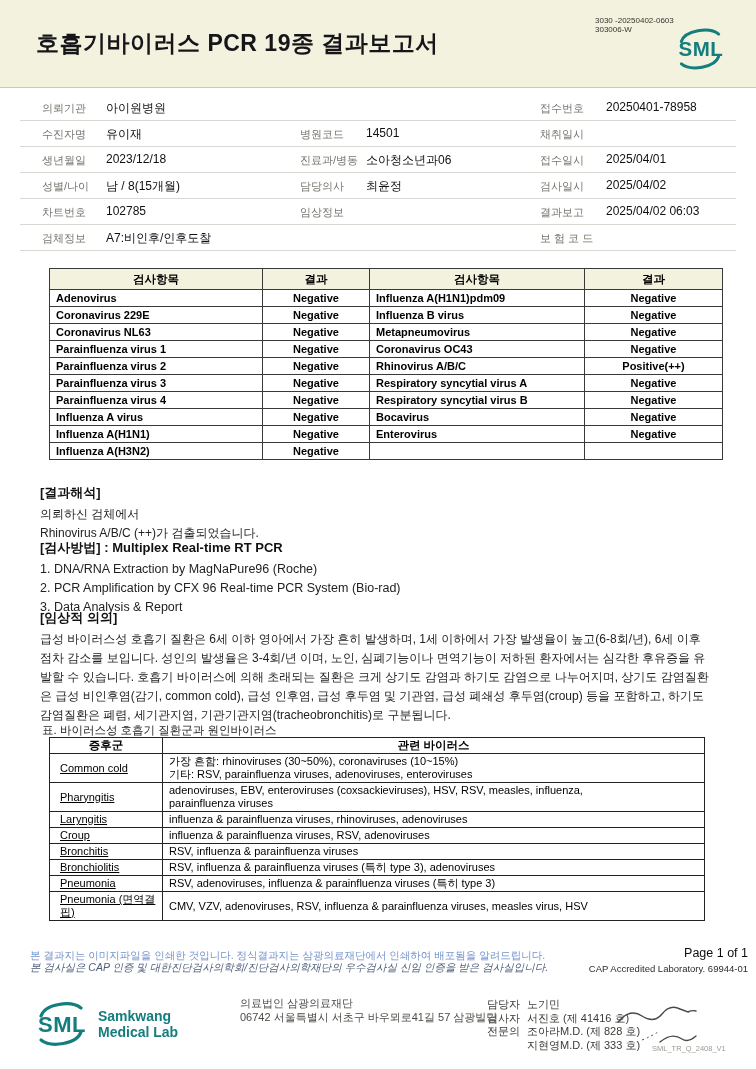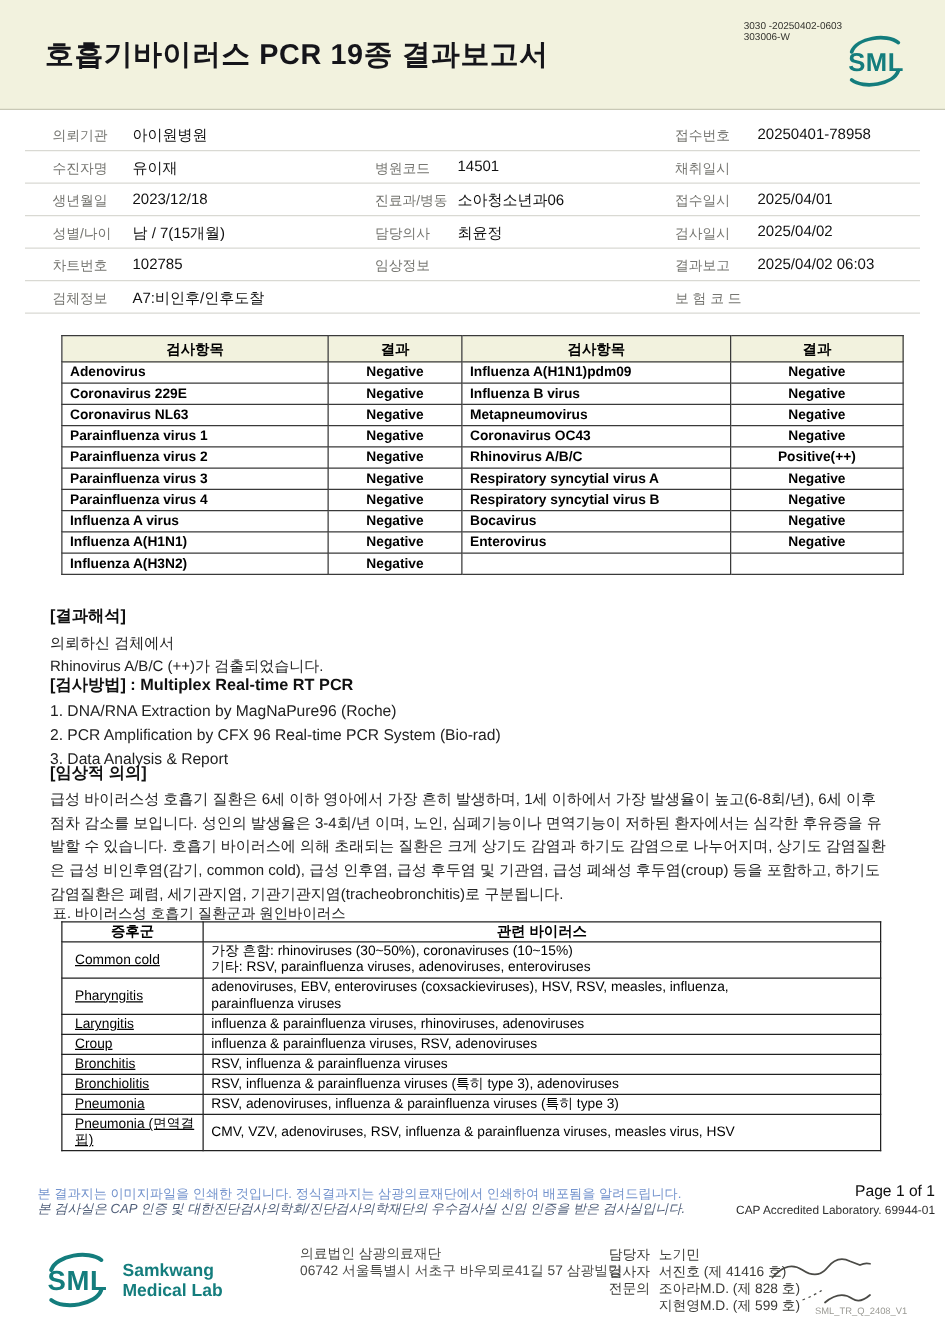--- a/index.html
+++ b/index.html
@@ -115,21 +115,21 @@
     <div class="info-row">
       <span class="lbl l1">생년월일</span>
         <span class="val v1">2023/12/18</span>
       <span class="lbl l2">진료과/병동</span>
         <span class="val v2">소아청소년과06</span>
       <span class="lbl l3">접수일시</span>
         <span class="val v3">2025/04/01</span>
     </div>
     <div class="info-row">
       <span class="lbl l1">성별/나이</span>
-        <span class="val v1">남 / 7(15개월)</span>
+        <span class="val v1">남 / 8(15개월)</span>
       <span class="lbl l2">담당의사</span>
         <span class="val v2">최윤정</span>
       <span class="lbl l3">검사일시</span>
         <span class="val v3">2025/04/02</span>
     </div>
     <div class="info-row">
       <span class="lbl l1">차트번호</span>
         <span class="val v1">102785</span>
       <span class="lbl l2">임상정보</span>
         <span class="val v2"></span>
@@ -315,21 +315,21 @@
 
   <div class="addr">
     <div>의료법인 삼광의료재단</div>
     <div>06742 서울특별시 서초구 바우뫼로41길 57 삼광빌딩</div>
   </div>
 
   <div class="signers">
     <div><span class="role">담당자</span><span>노기민</span></div>
     <div><span class="role">검사자</span><span>서진호 (제 41416 호)</span></div>
     <div><span class="role">전문의</span><span>조아라M.D. (제 828 호)</span></div>
-    <div><span class="role"></span><span>지현영M.D. (제 599 호)</span></div>
+    <div><span class="role"></span><span>지현영M.D. (제 333 호)</span></div>
   </div>
 
   <svg class="sig" viewBox="0 0 110 44">
     <path d="M6 16 q 12 -14 24 -6 t 20 -2 t 18 -5 l 8 3 q 4 -2 8 -1" fill="none" stroke="#4a4a46" stroke-width="1.4" stroke-linecap="round"></path>
     <path d="M30 34 q 10 -4 16 -8" fill="none" stroke="#4a4a46" stroke-width="1" stroke-dasharray="2 3"></path>
     <path d="M48 36 q 12 -10 22 -3 q 6 4 14 -3" fill="none" stroke="#4a4a46" stroke-width="1.4" stroke-linecap="round"></path>
   </svg>
 
   <div class="formcode">SML_TR_Q_2408_V1</div>
 

